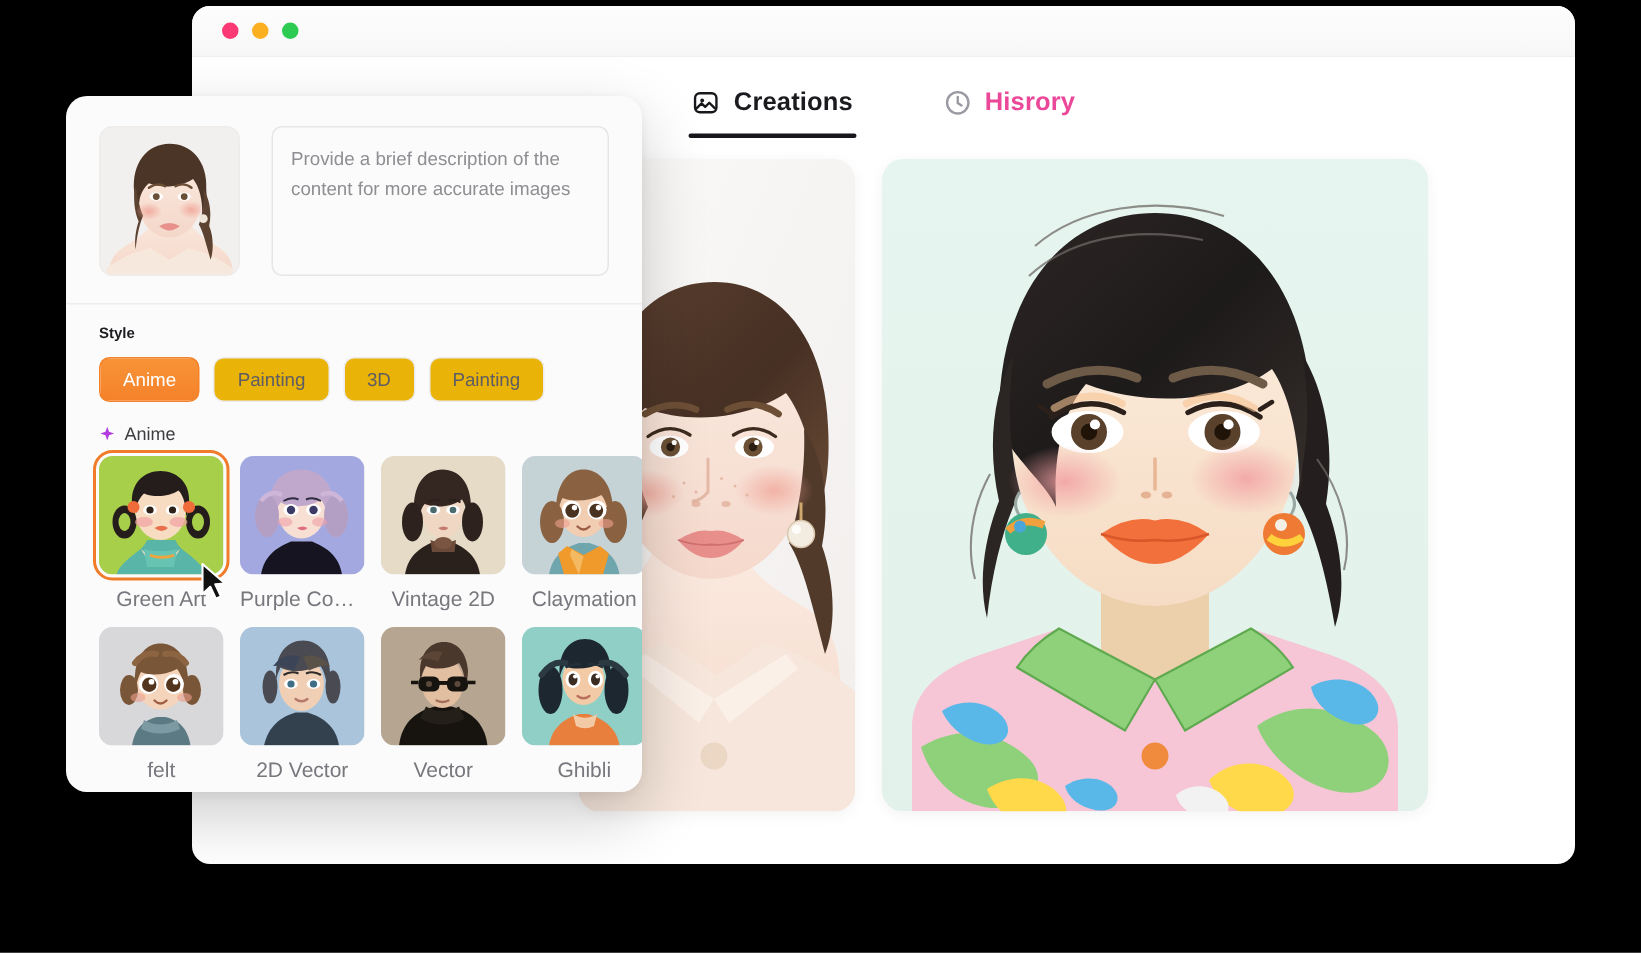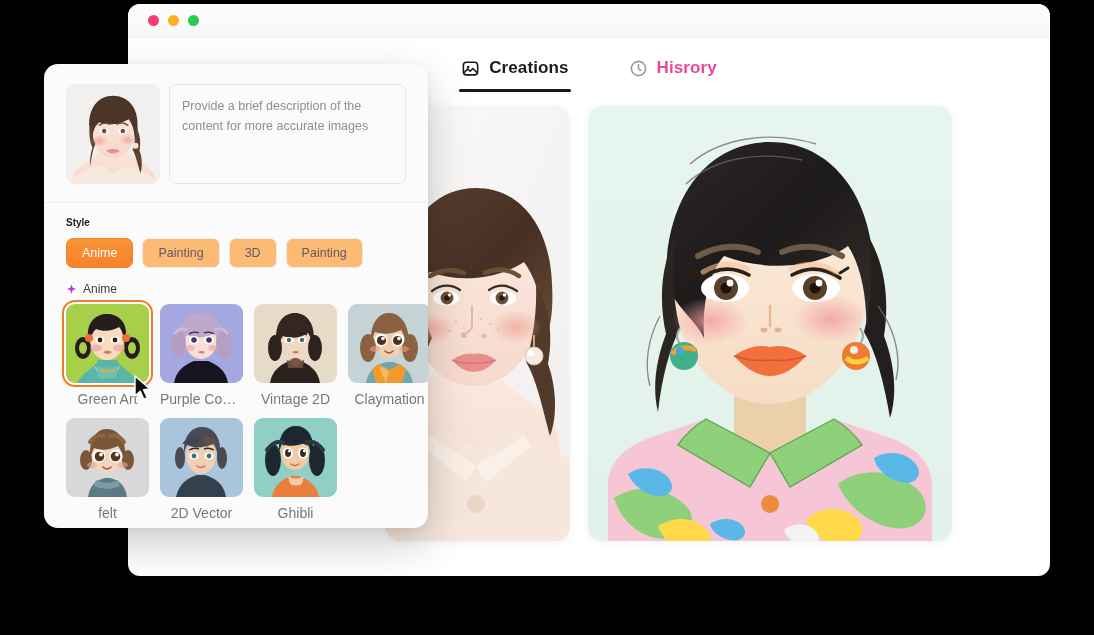--- a/index.html
+++ b/index.html
@@ -65,21 +65,21 @@
   
   .panel {
     position: absolute; left: 44px; top: 64px;
     width: 384px; height: 464px;
     background: #fbfbfb;
     border-radius: 14px;
     box-shadow: 0 16px 44px rgba(0,0,0,.20), 0 2px 8px rgba(0,0,0,.06);
     padding: 20px 22px 0 22px;
     overflow: hidden;
   }
-  .prompt-row { display: flex; gap: 9px; }
+  .prompt-row { display: flex; gap: 21px; }
   .thumb {
     width: 94px; height: 100px; border-radius: 9px; overflow: hidden;
     background: #f2f0ef; flex: none; border: 1px solid #eeecea;
   }
   .prompt-box {
     flex: 1; height: 100px; border: 1px solid #e6e6e6;
     border-radius: 7px; background: #fbfbfb;
     padding: 11px 12px; overflow: hidden;
   }
   .prompt-placeholder {
@@ -88,21 +88,21 @@
   .divider { height: 1px; background: #eeeeee; margin: 18px -22px 0 -22px; }
 
   .section-title {
     font-size: 10px; font-weight: bold; color: #1d1d21;
     margin: 14px 0 10px 0;
   }
   .style-tabs { display: flex; gap: 9px; }
   .style-tab {
     height: 30px; padding: 0 15px; border-radius: 7px;
     display: flex; align-items: center; justify-content: center;
-    font-size: 12.5px; color: #5d5d63; background: #fdba74;
+    font-size: 12.5px; color: #5d5d63; background: #eab308;
     border: 1px solid #ececee; cursor: pointer; white-space: nowrap;
   }
   .style-tab.active {
     background: linear-gradient(#f79338,#f5822a);
     color: #fff; border-color: #f5822a;
   }
   .group-row { display: flex; align-items: center; gap: 6px; margin: 14px 0 8px 0; }
   .sparkle { width: 11px; height: 11px; display: block; }
   .group-label { font-size: 12px; color: #3d3d42; }
 
@@ -540,20 +540,40 @@
             <circle cx="34" cy="38" r="2.4" fill="#3d6e86"></circle>
             <circle cx="49" cy="38" r="2.4" fill="#3d6e86"></circle>
             <path d="M29 32q5-3 10-1" stroke="#2e2b2a" stroke-width="1.4" fill="none"></path>
             <path d="M44 31q5-2 10 1" stroke="#2e2b2a" stroke-width="1.4" fill="none"></path>
             <path d="M37 48q4 3 8 0" stroke="#b5786a" stroke-width="1.5" fill="none" stroke-linecap="round"></path>
           </svg>
         </div>
         <div class="cell-label">2D Vector</div>
       </div>
 
+      <div class="cell">
+        <div class="cell-img">
+          <svg viewBox="0 0 83 79" style="width:100%;height:100%;display:block">
+            <rect width="83" height="79" fill="#b6a590"></rect>
+            <path d="M12 79c2-16 12-23 24-26h11c12 3 22 10 24 26z" fill="#17140f"></path>
+            <path d="M30 53q11 6 22 0l4 8q-15 8-30 0z" fill="#241f18"></path>
+            <ellipse cx="41" cy="37" rx="14" ry="17" fill="#e3bfa2"></ellipse>
+            <path d="M26 30c0-13 7-20 16-20s15 7 16 19c0 5-1 8-2 10 0-7-2-12-4-15-7 4-16 5-22 2-2 3-4 8-3 13-1-3-1-6-1-9z" fill="#4b382c"></path>
+            <path d="M25 22q7-8 16-5l-3 6q-7-3-13-1z" fill="#5b4536"></path>
+            <rect x="25" y="33" width="14" height="10" rx="4" fill="#17140f"></rect>
+            <rect x="44" y="33" width="14" height="10" rx="4" fill="#17140f"></rect>
+            <rect x="38" y="36" width="7" height="2.6" fill="#17140f"></rect>
+            <path d="M25 37h-5M58 37h5" stroke="#17140f" stroke-width="2.4"></path>
+            <circle cx="32" cy="38" r="2" fill="#5b4a3c"></circle>
+            <circle cx="51" cy="38" r="2" fill="#5b4a3c"></circle>
+            <path d="M37 49q4 2 8 0" stroke="#a2705a" stroke-width="1.5" fill="none" stroke-linecap="round"></path>
+          </svg>
+        </div>
+        <div class="cell-label">Vector</div>
+      </div>
 
       <div class="cell">
         <div class="cell-img">
           <svg viewBox="0 0 83 79" style="width:100%;height:100%;display:block">
             <rect width="83" height="79" fill="#8fcfc5"></rect>
             <path d="M18 79c2-12 10-18 20-21h6c10 3 19 9 21 21z" fill="#e87f3d"></path>
             <path d="M34 58q8 5 16 0l-2 8q-6 3-12 0z" fill="#f2cba6"></path>
             <ellipse cx="41" cy="35" rx="14" ry="17" fill="#f2cba6"></ellipse>
             <path d="M25 30c0-14 7-22 17-22s17 8 17 21c0 6-1 10-2 12 0-8-2-13-4-17-8 4-18 5-25 2-2 4-4 9-3 15-1-3-1-7 0-11z" fill="#1d2730"></path>
             <ellipse cx="19" cy="42" rx="8" ry="16" fill="#1d2730"></ellipse>

